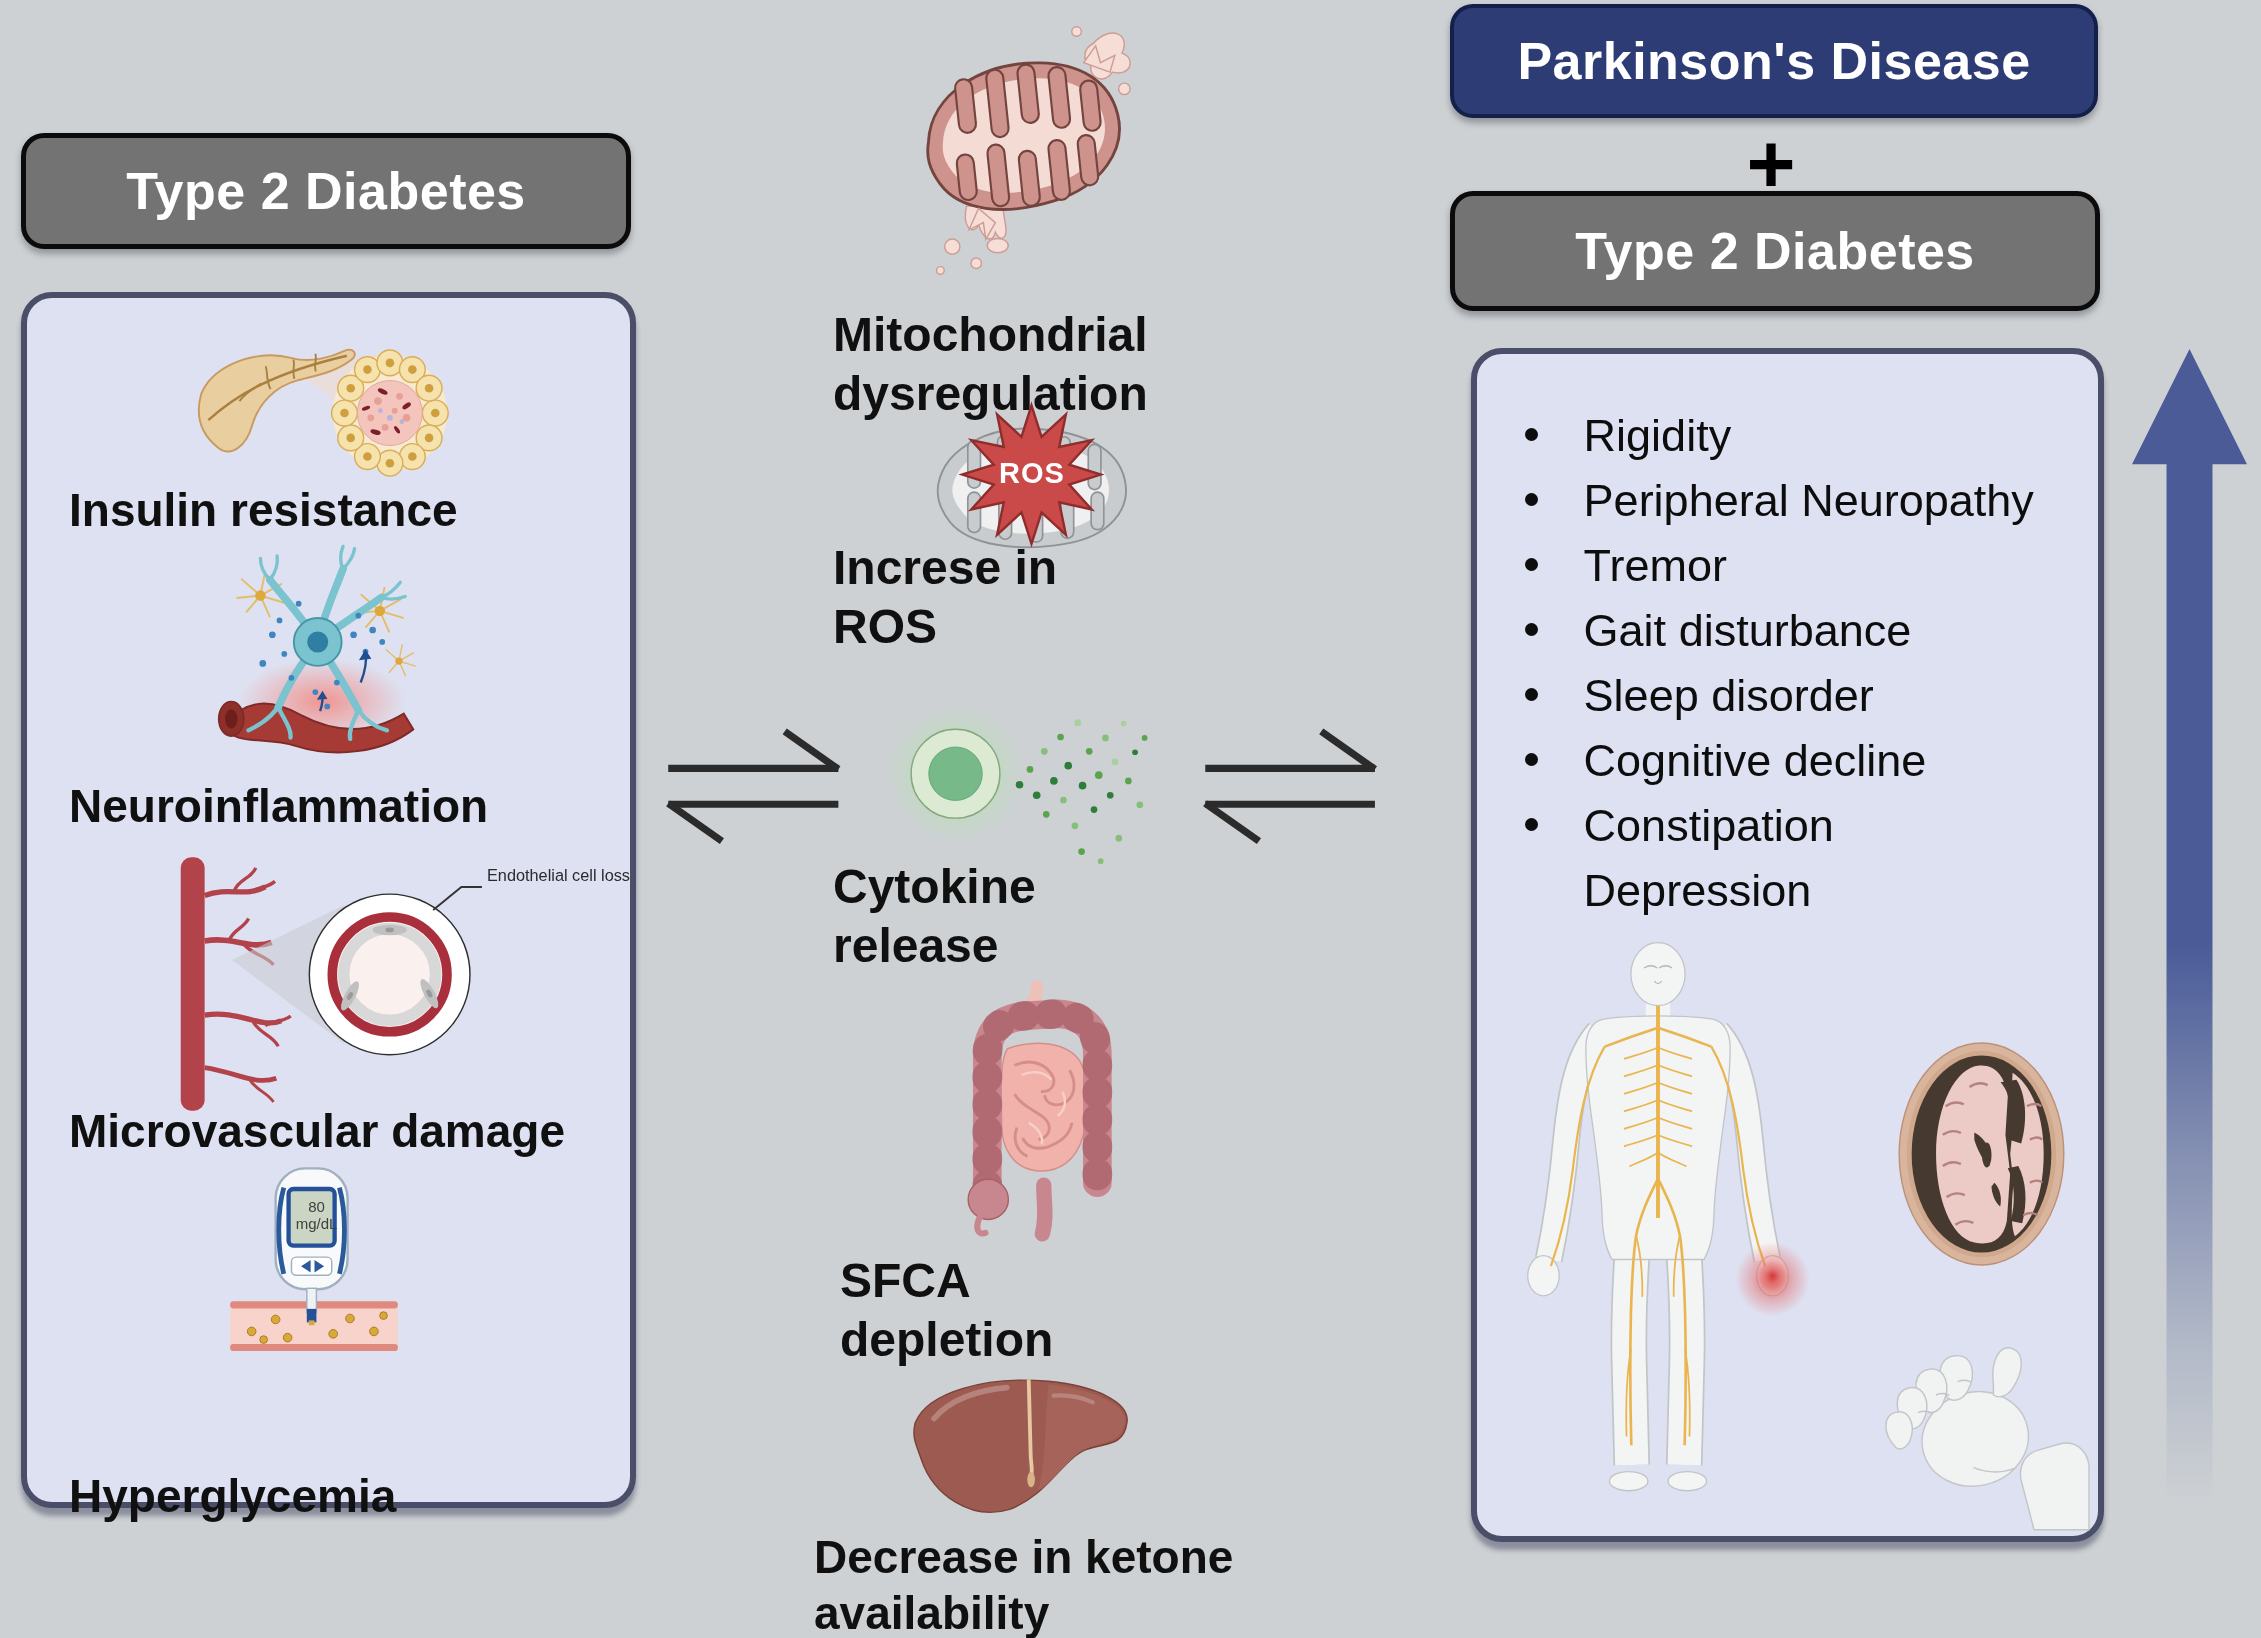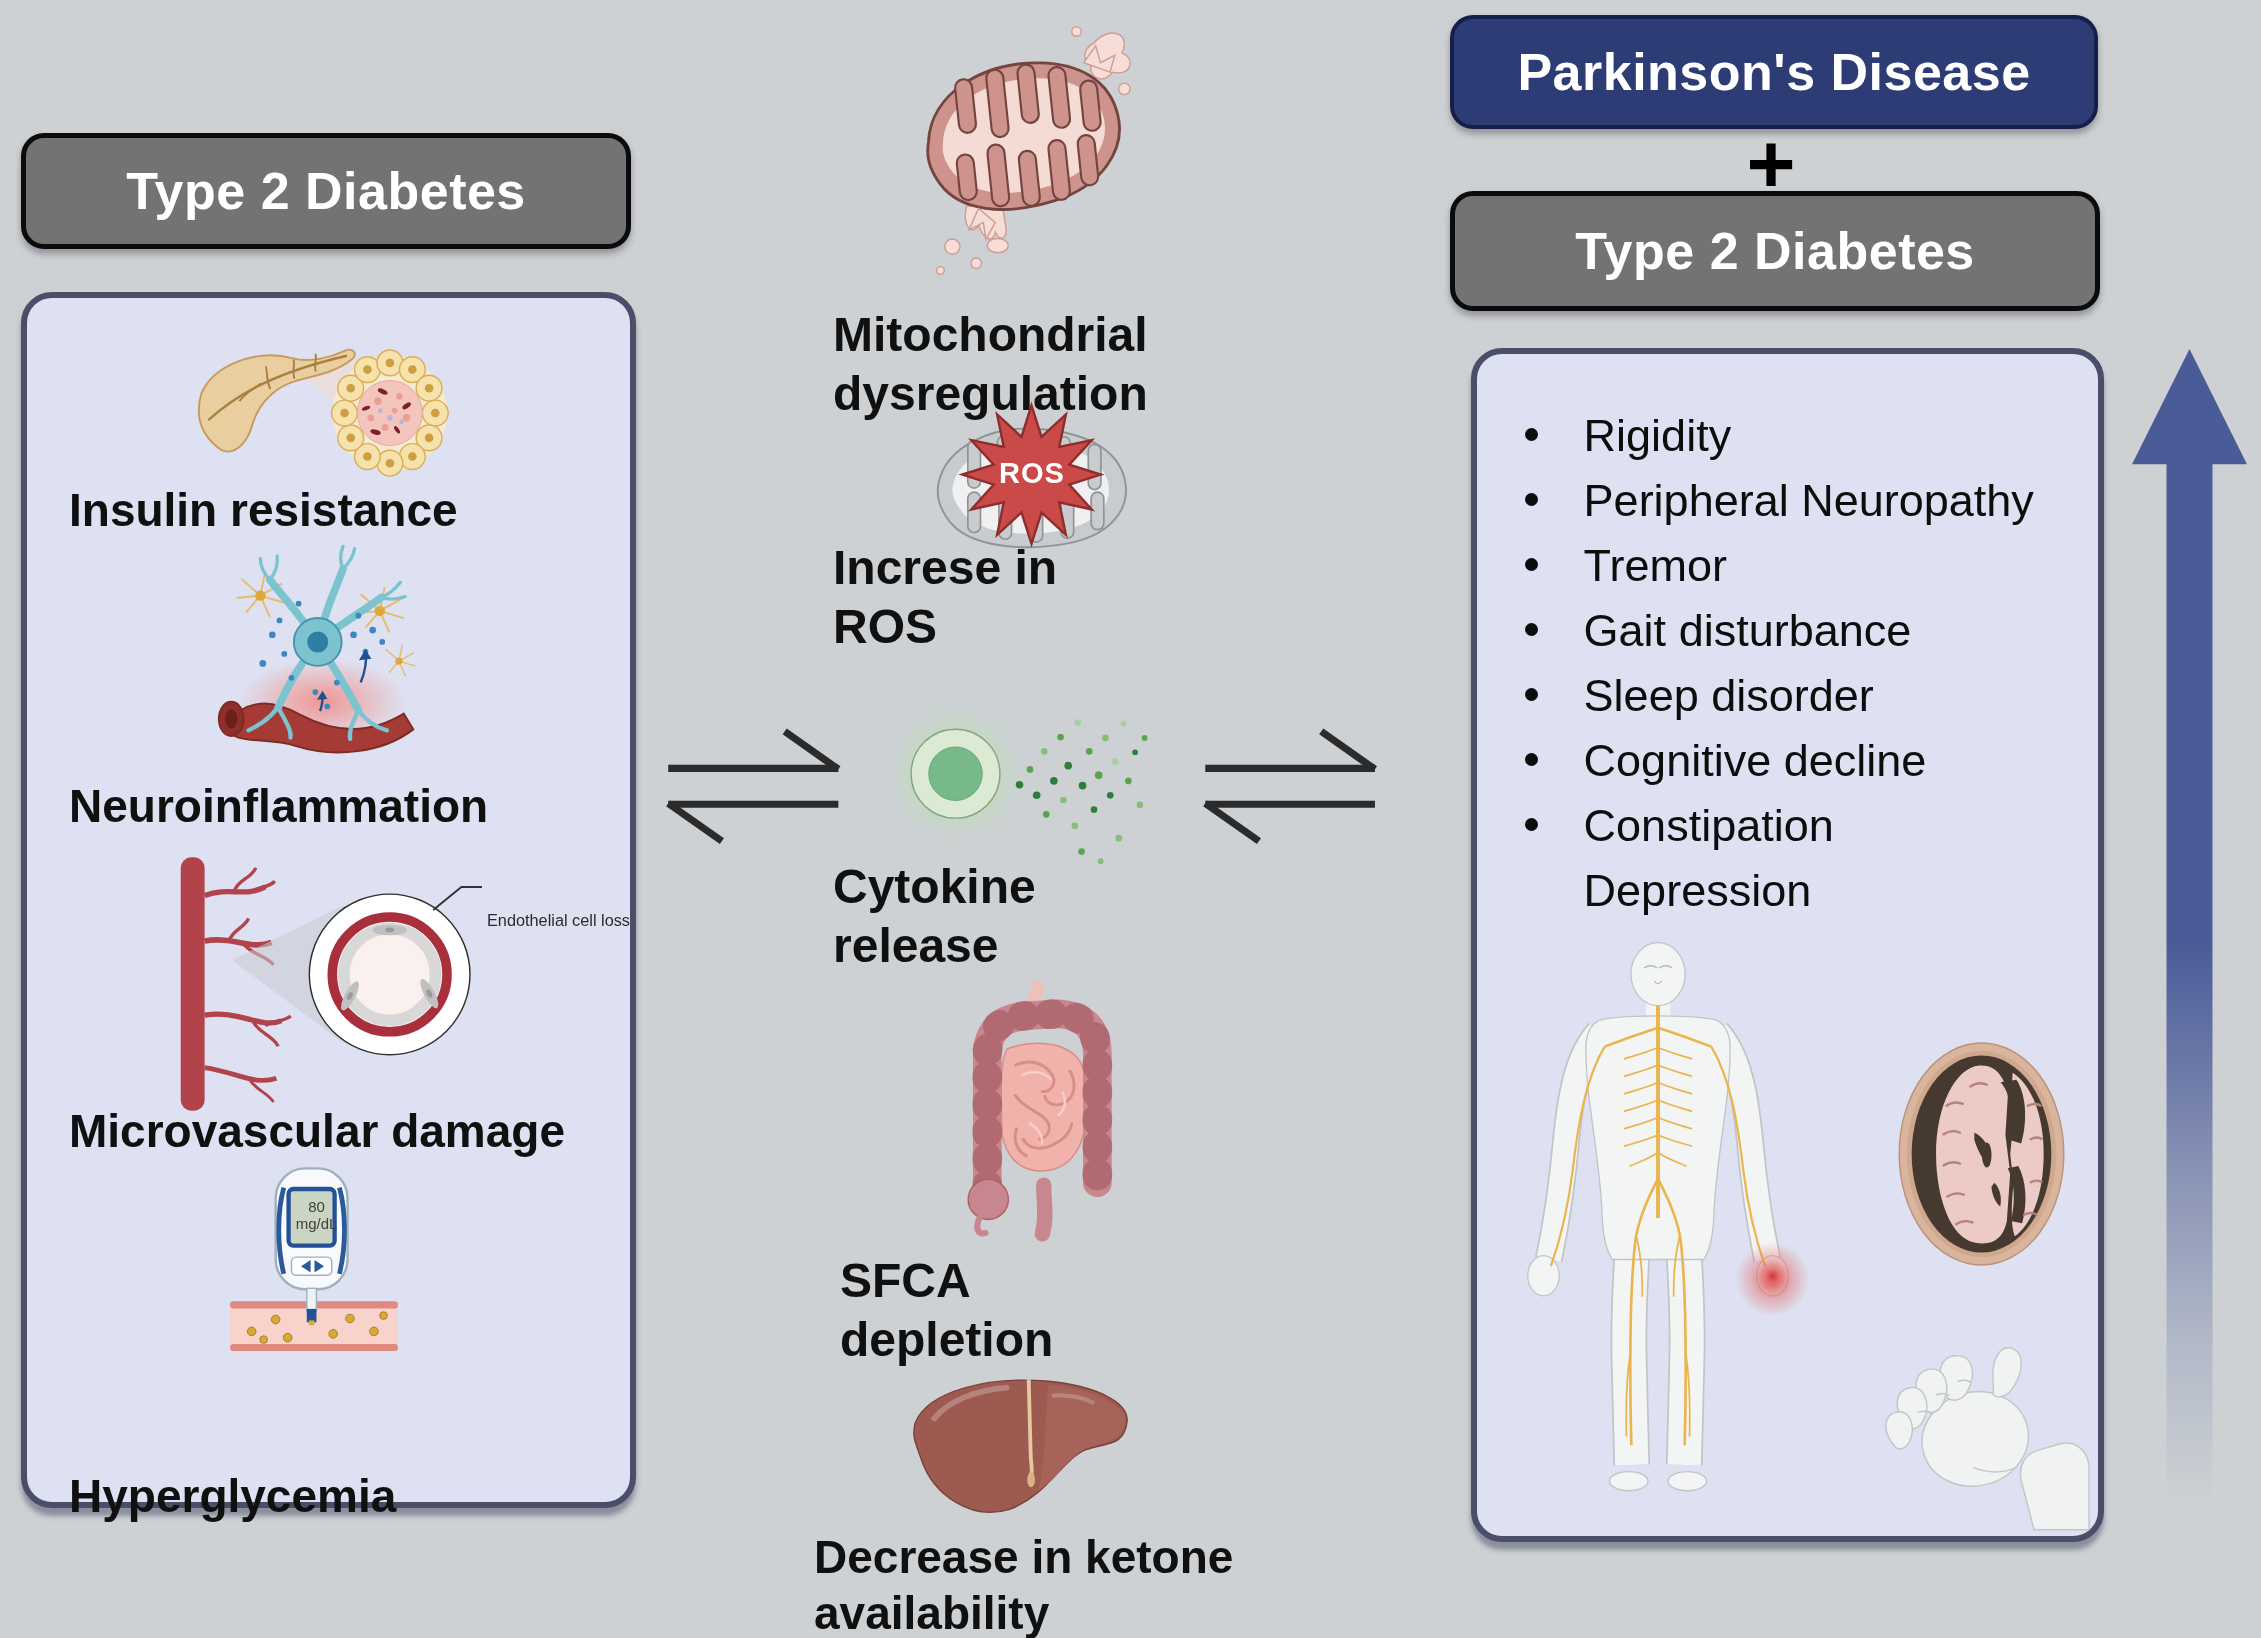--- a/index.html
+++ b/index.html
@@ -219,21 +219,21 @@
       <ellipse cx="578" cy="285" rx="34" ry="11" transform="rotate(62 578 285)"></ellipse>
       <ellipse cx="412" cy="290" rx="34" ry="11" transform="rotate(-62 412 290)"></ellipse>
     </g>
     <g fill="#9a9a9a">
       <ellipse cx="495" cy="152" rx="9" ry="5"></ellipse>
       <ellipse cx="578" cy="285" rx="9" ry="5" transform="rotate(62 578 285)"></ellipse>
       <ellipse cx="412" cy="290" rx="9" ry="5" transform="rotate(-62 412 290)"></ellipse>
     </g>
     <path d="M586,110 L645,62 L688,62" fill="none" stroke="#333" stroke-width="4"></path>
   </svg>
-  <div class="callout" style="left:487px;top:911px;">Endothelial cell loss</div>
+  <div class="callout" style="left:487px;top:866px;">Endothelial cell loss</div>
   <div class="lbl left-lbl" style="top:1103px;">Microvascular damage</div>
 
   <svg style="left:230px;top:1166px;" width="168" height="199" viewBox="0 0 350 415">
     <rect x="0" y="282" width="350" height="104" rx="14" fill="#f8d3cc"></rect>
     <rect x="0" y="282" width="350" height="15" rx="7" fill="#e08a7f"></rect>
     <rect x="0" y="371" width="350" height="15" rx="7" fill="#e08a7f"></rect>
     <g fill="#d9a839" stroke="#a87a20" stroke-width="2">
       <circle cx="45" cy="345" r="9"></circle>
         <circle cx="95" cy="320" r="9"></circle>
         <circle cx="120" cy="358" r="9"></circle>
@@ -433,21 +433,21 @@
     <path d="M300,36 C392,46 458,78 460,110 C456,158 418,156 380,170 C348,182 322,228 278,260
              C296,190 292,86 300,36 Z" fill="#a5635a"></path>
     <path d="M258,26 L262,180 C262,205 268,215 262,232" fill="none" stroke="#e7c9a1" stroke-width="8"></path>
     <ellipse cx="263" cy="236" rx="8" ry="16" fill="#d9b287"></ellipse>
     <path d="M60,108 C92,68 152,48 212,43" fill="none" stroke="#ffffff" stroke-width="12" stroke-linecap="round" opacity="0.25"></path>
     <path d="M310,60 C340,58 370,64 392,74" fill="none" stroke="#ffffff" stroke-width="9" stroke-linecap="round" opacity="0.22"></path>
   </svg>
   <div class="lbl center-lbl" style="top:1529px;left:814px;width:421px;font-size:46px;">Decrease in ketone
 availability</div>
 
-  <div class="hdr navy" style="left:1450px;top:15px;width:640px;height:106px;text-align:center;">
+  <div class="hdr navy" style="left:1450px;top:4px;width:640px;height:106px;text-align:center;">
     <span>Parkinson's Disease</span>
   </div>
 
   <div class="plus" style="left:1723px;top:119px;width:96px;height:91px;">+</div>
 
   <div class="hdr charcoal" style="left:1450px;top:191px;width:640px;height:110px;">
     <span>Type 2 Diabetes</span>
   </div>
 
   <div class="panel" style="left:1471px;top:348px;width:621px;height:1182px;"></div>

